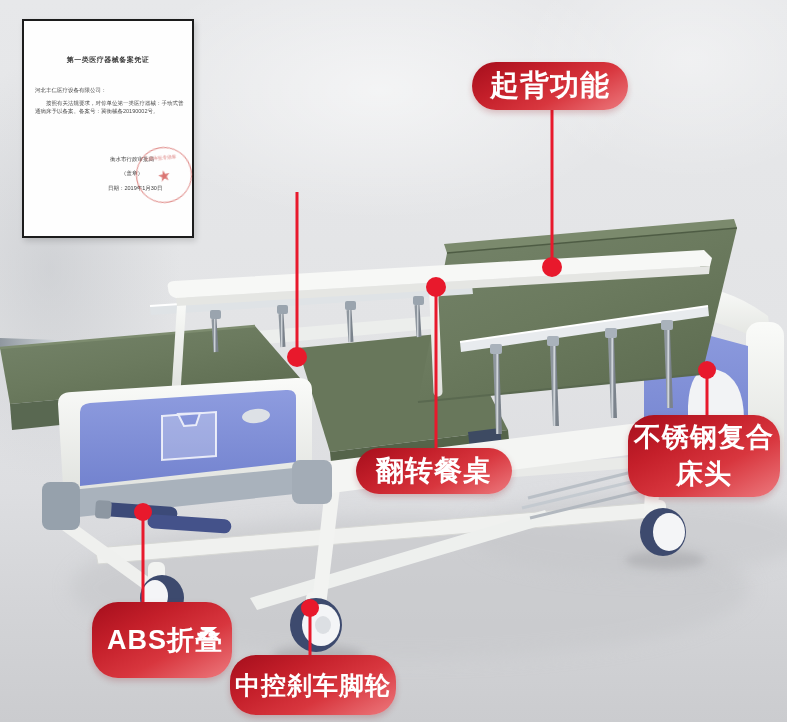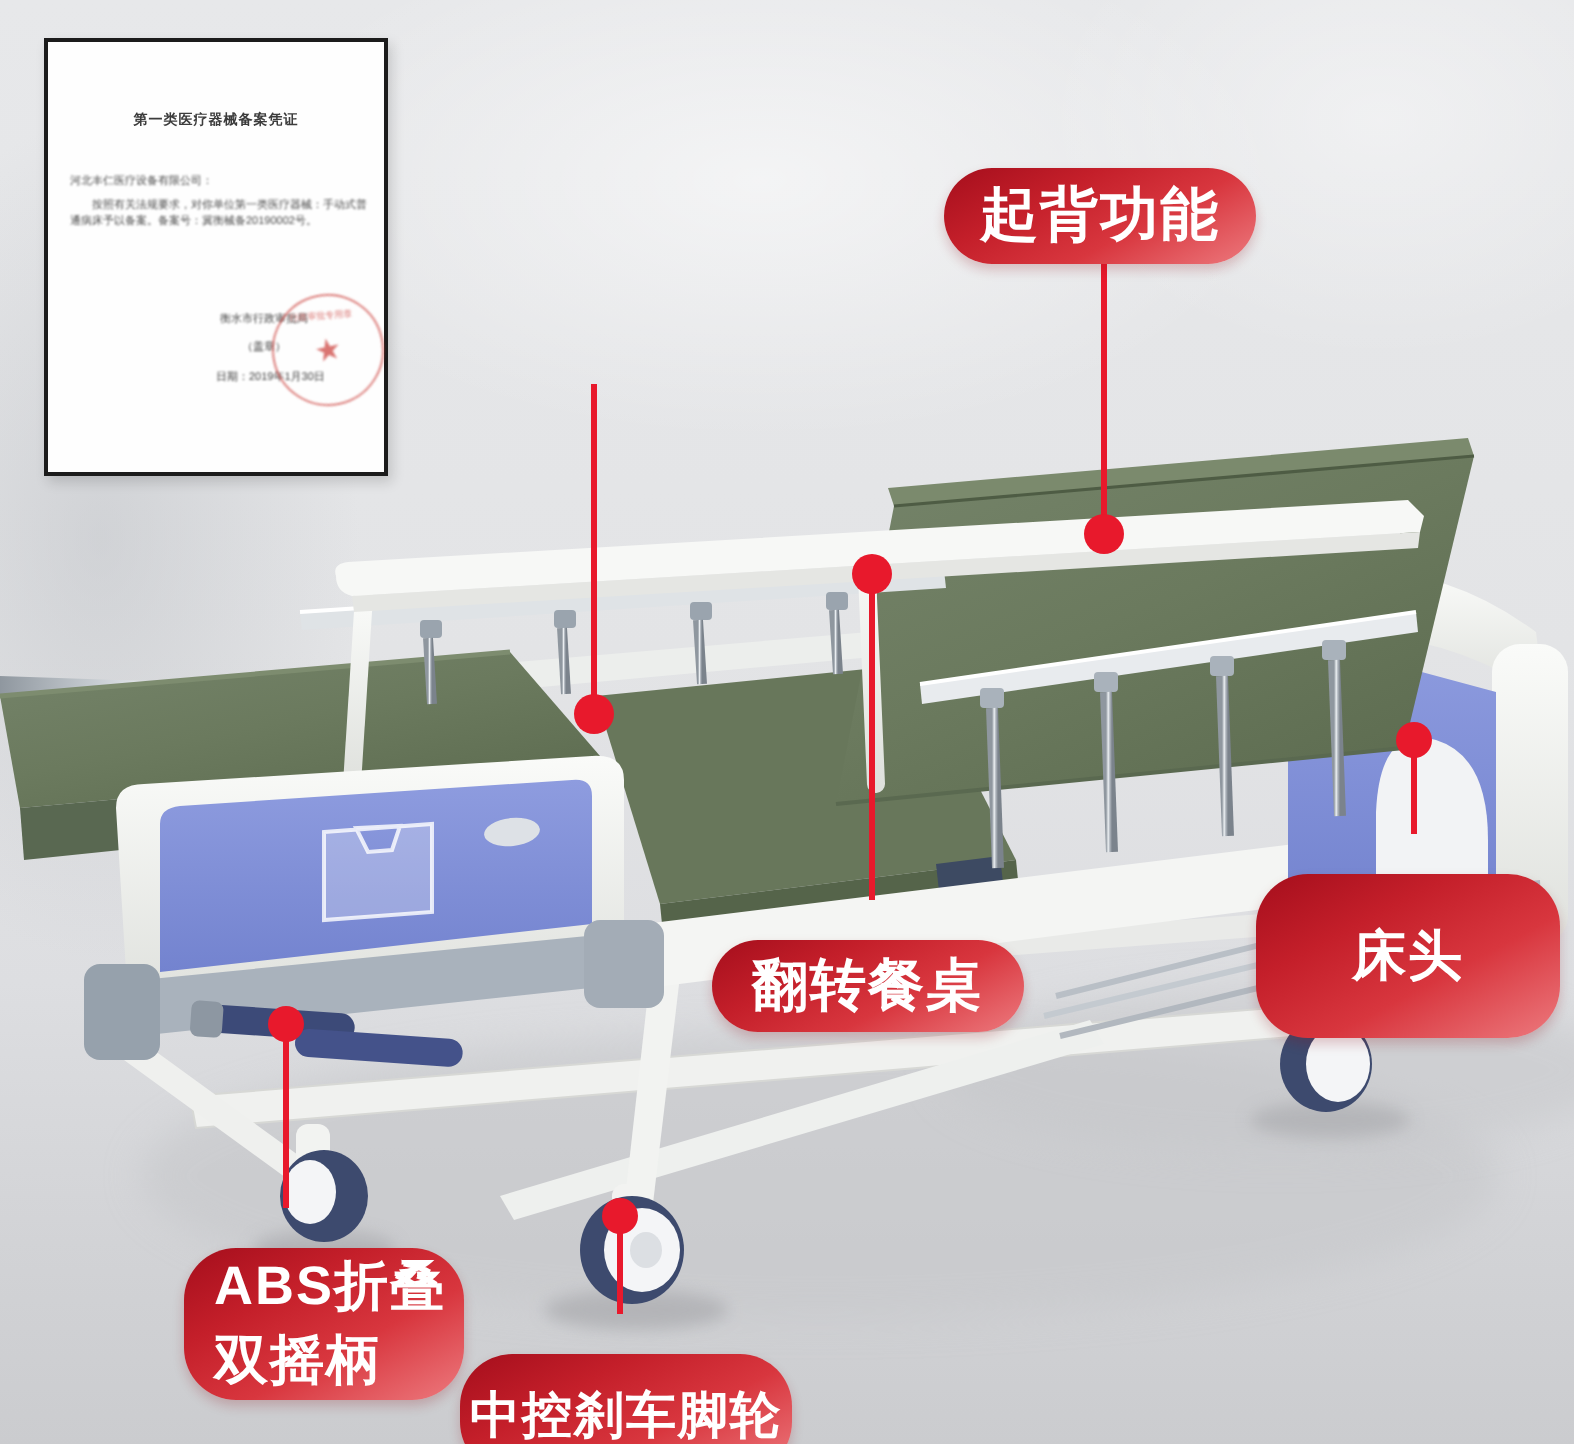--- a/index.html
+++ b/index.html
@@ -37,21 +37,21 @@
     display:flex;align-items:center;justify-content:center;}
   .cert-seal .star{color:rgba(203,58,54,.7);font-size:15px;line-height:1;}
   .cert-seal .arc{position:absolute;left:0;top:7px;width:100%;text-align:center;
     font-size:4.5px;color:rgba(203,58,54,.7);transform:rotate(8deg);}
 
   
   .pill{
     position:absolute;display:flex;align-items:center;justify-content:center;
     color:#fff;font-weight:bold;letter-spacing:1px;
     background:linear-gradient(152deg,#a50e1c 0%,#c41f2a 32%,#d8363e 62%,#ef8185 104%);
-    border-radius:26px;box-shadow:0 3px 6px rgba(140,15,22,.22);margin-top:22px;
+    border-radius:26px;box-shadow:0 3px 6px rgba(140,15,22,.22);
   }
   .pill.two-line{flex-direction:column;justify-content:center;line-height:37px;letter-spacing:1px;}
   .pill.left-align{align-items:flex-start;padding-left:15px;box-sizing:border-box;}
   .p-qibei{left:472px;top:62px;width:156px;height:48px;font-size:29px;}
   .p-qutui{left:218px;top:148px;width:162px;height:46px;font-size:29px;}
   .p-fanzhuan{left:356px;top:448px;width:156px;height:46px;font-size:28px;}
   .p-chuangtou{left:628px;top:415px;width:152px;height:82px;font-size:27px;}
   .p-abs{left:92px;top:602px;width:140px;height:76px;font-size:27px;line-height:36px;}
   .p-zhongkong{left:230px;top:655px;width:166px;height:60px;font-size:25px;}
 </style>
@@ -259,25 +259,25 @@
   <div class="pill p-qibei">
     <span>起背功能</span>
   </div>
 
 
   <div class="pill p-fanzhuan">
     <span>翻转餐桌</span>
   </div>
 
   <div class="pill p-chuangtou two-line">
+    <span>不锈钢复合</span>
     <span>床头</span>
   </div>
 
   <div class="pill p-abs two-line left-align">
     <span>ABS折叠</span>
-    <span>双摇柄</span>
   </div>
 
   <div class="pill p-zhongkong">
     <span>中控刹车脚轮</span>
   </div>
 
 </div>
 
 </body></html>

